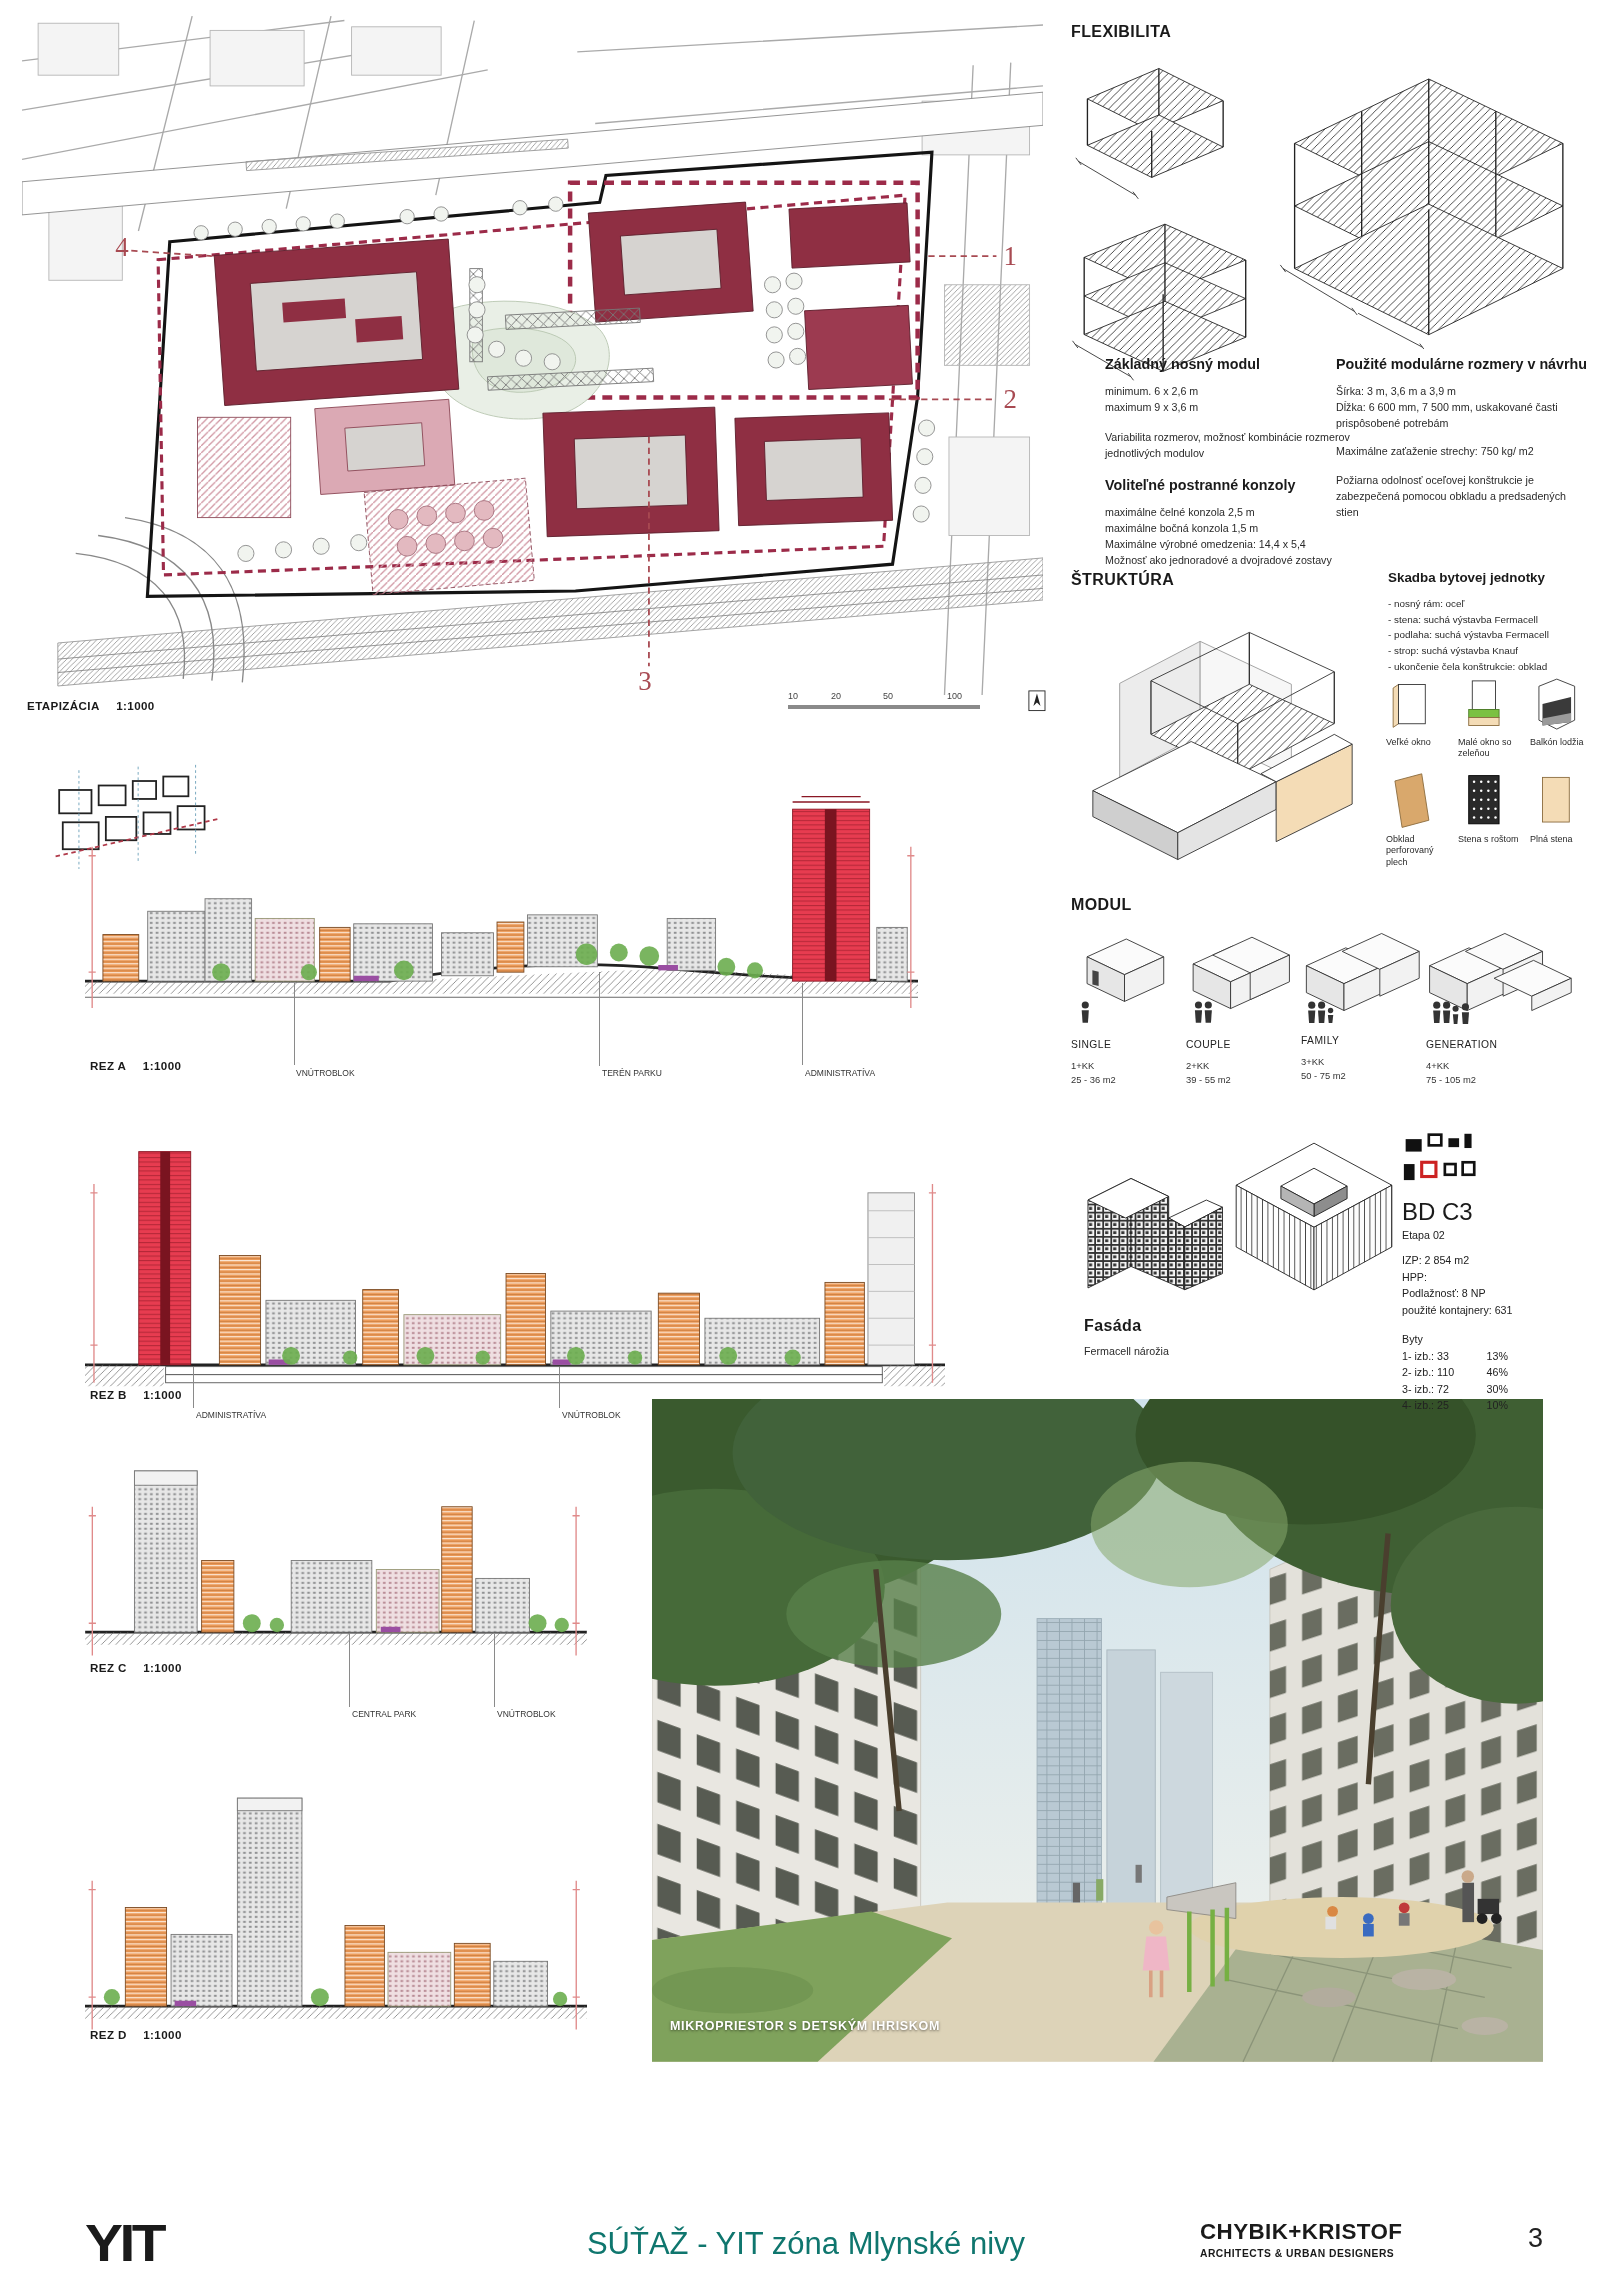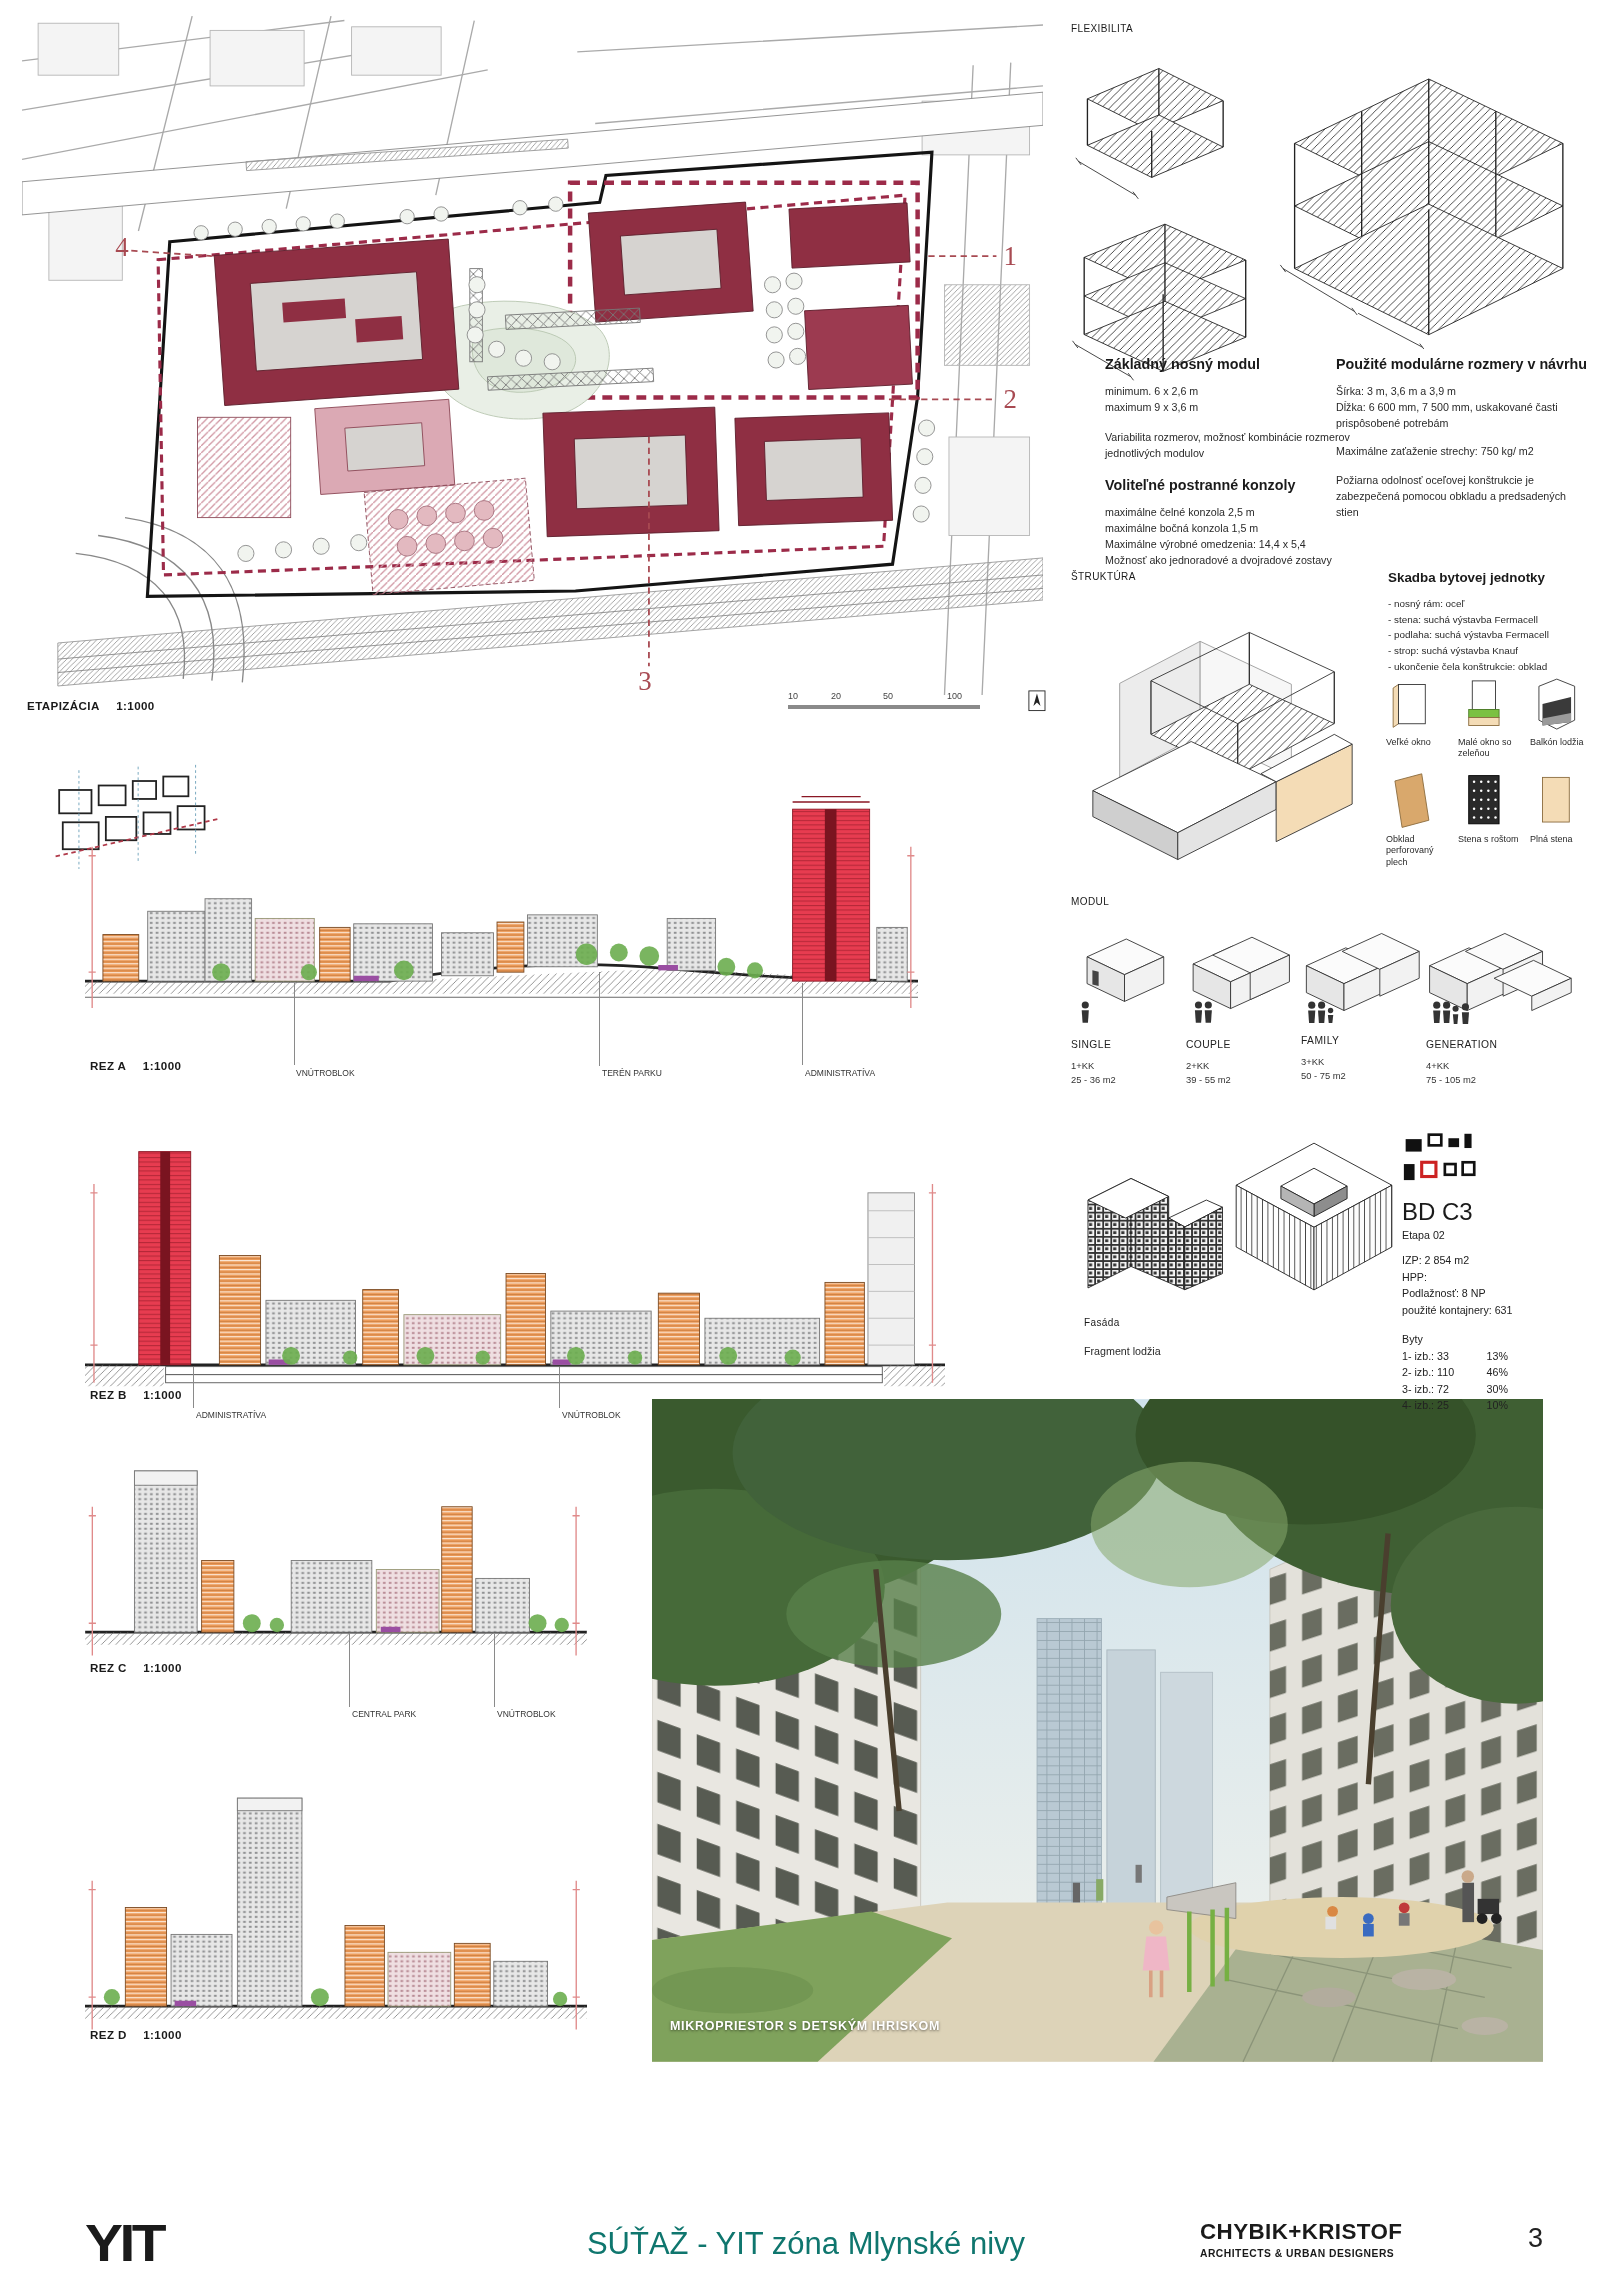--- a/index.html
+++ b/index.html
@@ -1,19 +1,19 @@
 <!DOCTYPE html>
 <html style="font-size:14.3px"><head>
 <meta charset="utf-8">
 <style>
   html,body{margin:0;padding:0;background:#fff;}
   body{width:1605px;height:2293px;position:relative;overflow:hidden;
        font-family:"Liberation Sans",sans-serif;color:#1a1a1a;}
   .abs{position:absolute;}
-  .h-big{font-size:10px;font-weight:normal;letter-spacing:0.4px;}
+  .h-big{font-size:16px;font-weight:bold;letter-spacing:0.4px;}
   .h-med{font-size:14.3px;font-weight:bold;}
   .h-sm{font-size:13.4px;font-weight:bold;}
   .body-txt{font-size:10.7px;line-height:1.5;color:#2a2a2a;}
   .tiny{font-size:8.5px;color:#333;}
   .rezlab{font-size:11.6px;font-weight:bold;letter-spacing:0.4px;}
   .callout-line{width:0.9px;background:#8a8a8a;}
   .icon-cell{width:64px;text-align:left;}
   .icon-lab{font-size:9px;line-height:1.25;color:#2a2a2a;margin-top:3.6px;}
   .modul-name{font-size:10.3px;letter-spacing:0.4px;color:#222;}
   .modul-sub{font-size:9.4px;line-height:1.5;color:#333;}
@@ -758,21 +758,21 @@
     <span>3- izb.: 72</span>
     <span>30%</span>
   </div>
   <div class="byty-row">
     <span>4- izb.: 25</span>
     <span>10%</span>
   </div>
 </div>
 
 <div class="abs h-big" style="left:1084px;top:1317px">Fasáda</div>
-<div class="abs body-txt" style="left:1084px;top:1343px">Fragment lodžia</div>
+<div class="abs body-txt" style="left:1084px;top:1343px">Fermacell nárožia</div>
 
 <div class="abs" style="left:85px;top:2210px;font-size:57px;font-weight:900;letter-spacing:-3.6px;transform:scaleY(.92)">YIT</div>
 
 <div class="abs" style="left:555px;top:2226px;width:502px;text-align:center;font-size:31px;font-weight:normal;color:#0f766e">SÚŤAŽ - YIT zóna Mlynské nivy</div>
 
 <div class="abs" style="left:1200px;top:2219px;width:251px">
   <div style="font-size:22.4px;font-weight:bold;letter-spacing:0.4px">CHYBIK+KRISTOF</div>
   <div style="font-size:10.3px;font-weight:bold;letter-spacing:0.5px;margin-top:2.7px">ARCHITECTS &amp; URBAN DESIGNERS</div>
 </div>
 

